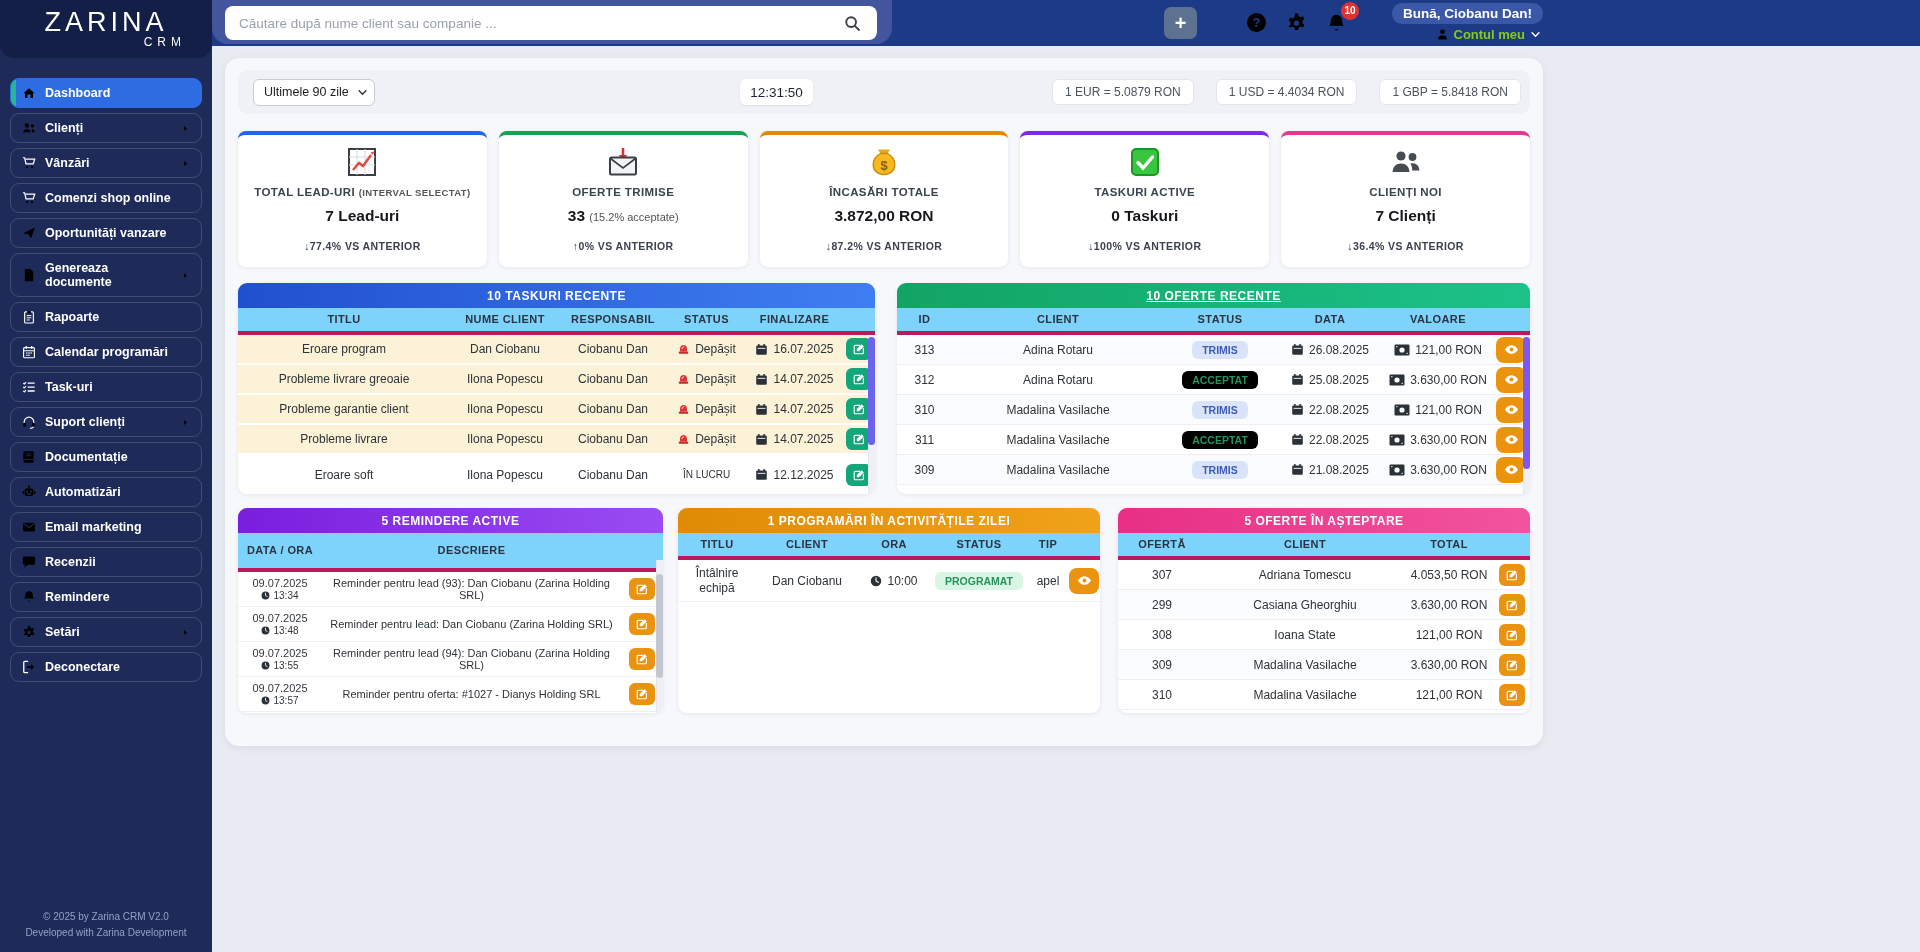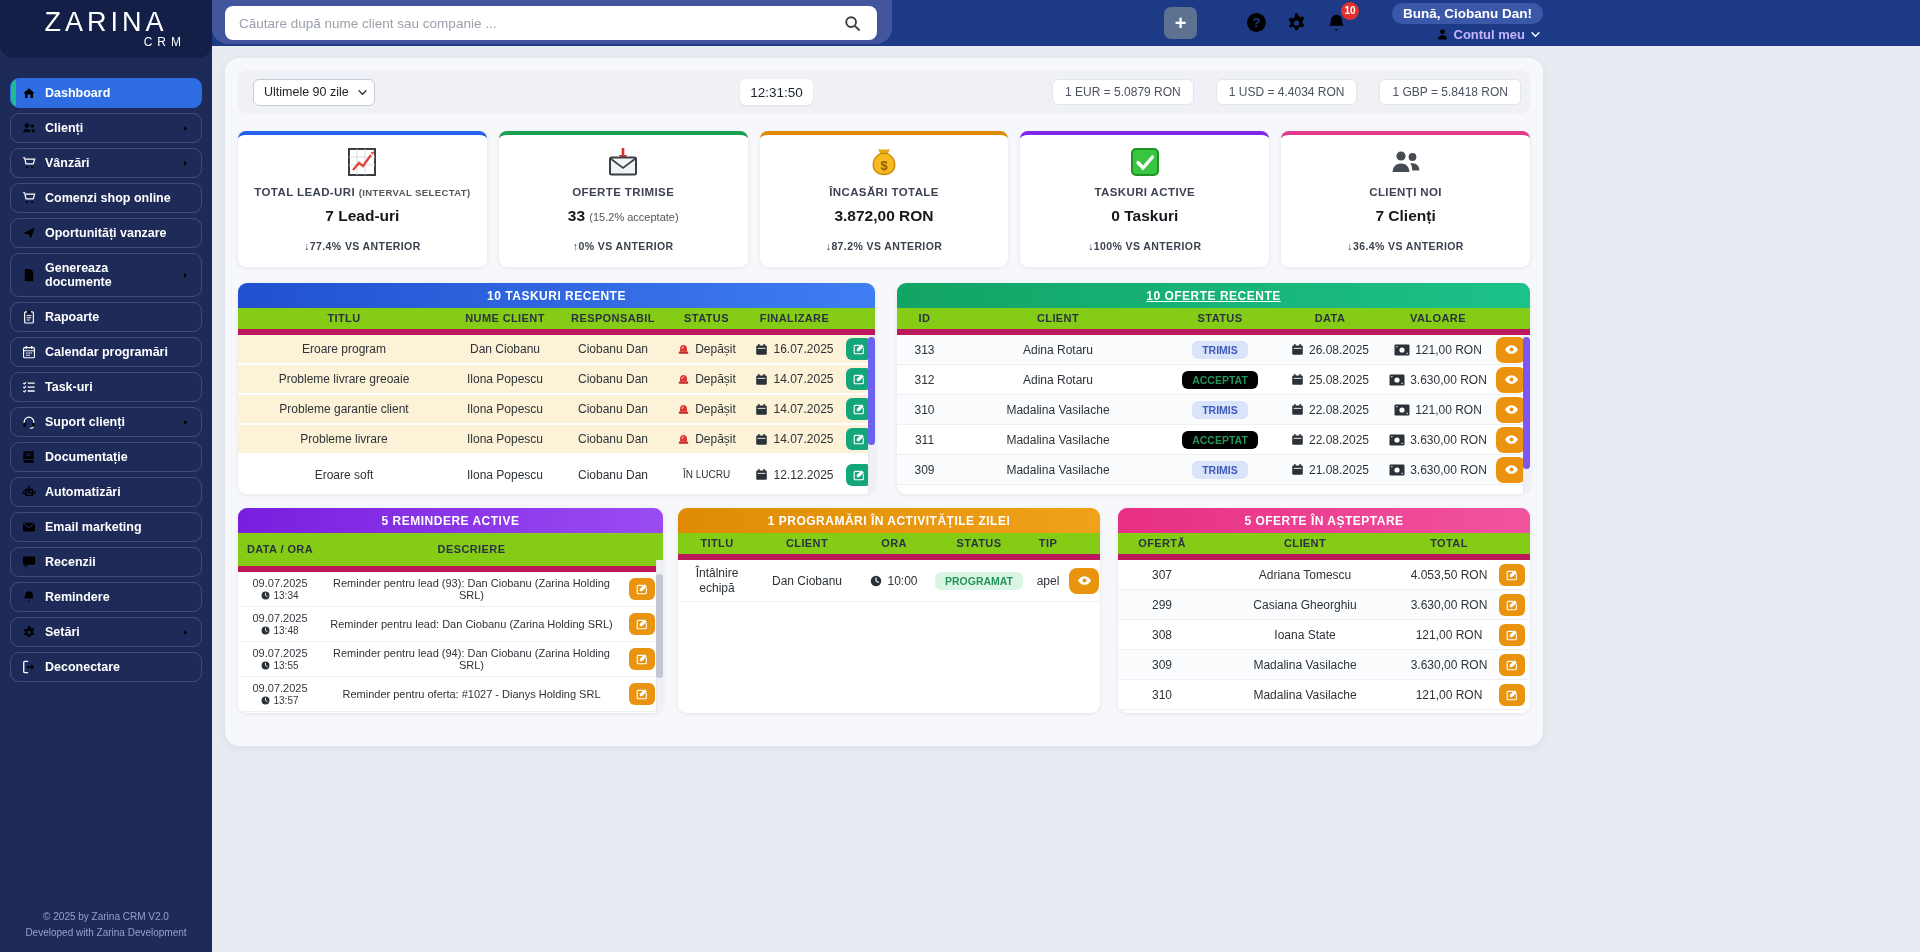--- a/index.html
+++ b/index.html
@@ -32,21 +32,21 @@
              color:#fff; font-size:20px; font-weight:700; cursor:pointer; font-family:inherit; }
   .tb-icon { position:absolute; color:#fff; cursor:pointer; }
   .tb-help { left:1034px; top:12px; width:21px; height:21px; }
   .tb-gear { left:1074px; top:12px; width:21px; height:21px; }
   .bell-wrap { position:absolute; left:1112px; top:10px; width:26px; height:26px; cursor:pointer; }
   .bell-wrap svg { width:21px; height:23px; color:#fff; margin-left:2px; margin-top:2px; }
   .badge { position:absolute; right:-9px; top:-8px; background:#e03131; color:#fff; font-size:10px; font-weight:700;
            min-width:18px; height:18px; border-radius:9px; line-height:18px; text-align:center; padding:0 2px; }
   .account { position:absolute; left:1185px; top:3px; width:146px; display:flex; flex-direction:column; align-items:flex-end; gap:3px; }
   .greeting { background:#3b57a7; border-radius:10px; padding:3px 11px; color:#fff; font-size:13.5px; font-weight:700; white-space:nowrap; }
-  .account-menu { display:flex; align-items:center; gap:5px; color:#c4b5fd; font-size:13px; font-weight:700; cursor:pointer; padding-right:2px; }
+  .account-menu { display:flex; align-items:center; gap:5px; color:#84cc16; font-size:13px; font-weight:700; cursor:pointer; padding-right:2px; }
   .account-menu svg { color:#fff; }
   .ic-person { width:13px; height:13px; }
   .ic-chev { width:11px; height:11px; }
 
   
   .main { position:absolute; left:212px; top:46px; width:1708px; height:906px; background:#e8ebf1; }
   .container { position:absolute; left:13px; top:12px; width:1318px; height:688px; background:#f7f8fb; border-radius:14px;
                box-shadow:0 2px 8px rgba(25,35,80,.07); }
 
   
@@ -83,21 +83,21 @@
   .ph-purple { background:linear-gradient(90deg,#7a1ede,#9a4cf2); }
   .ph-orange { background:linear-gradient(90deg,#df8b06,#f0a21a); }
   .ph-pink   { background:linear-gradient(90deg,#e72f85,#f2549e); }
 
   .tgrid { display:grid; grid-template-columns:212px 110px 106px 81px 95px 33px; align-items:center; }
   .ogrid { display:grid; grid-template-columns:55px 212px 112px 108px 108px 38px; align-items:center; }
   .rgrid { display:grid; grid-template-columns:84px 1fr 42px; align-items:center; }
   .agrid { display:grid; grid-template-columns:78px 102px 72px 98px 40px 32px; align-items:center; }
   .pgrid { display:grid; grid-template-columns:88px 198px 90px 36px; align-items:center; }
 
-  .thead { height:27px; background:#84cc16; font-size:11px; font-weight:700; color:#2c3340; letter-spacing:.4px; border-bottom:6px solid #be185d; }
+  .thead { height:27px; background:#7dd3fc; font-size:11px; font-weight:700; color:#2c3340; letter-spacing:.4px; border-bottom:4px solid #be185d; }
   .thead > div { display:flex; align-items:center; justify-content:center; text-align:center; line-height:1.2; }
   .trow { font-size:12px; color:#2e3338; }
   .cell { display:flex; align-items:center; justify-content:center; gap:5px; text-align:center; }
 
   .tasks        { left:13px;  top:225px; width:637px; height:211px; }
   .offers       { left:672px; top:225px; width:633px; height:211px; }
   .reminders    { left:13px;  top:450px; width:425px; height:205px; }
   .appointments { left:453px; top:450px; width:422px; height:205px; }
   .pending      { left:893px; top:450px; width:412px; height:205px; }
 

